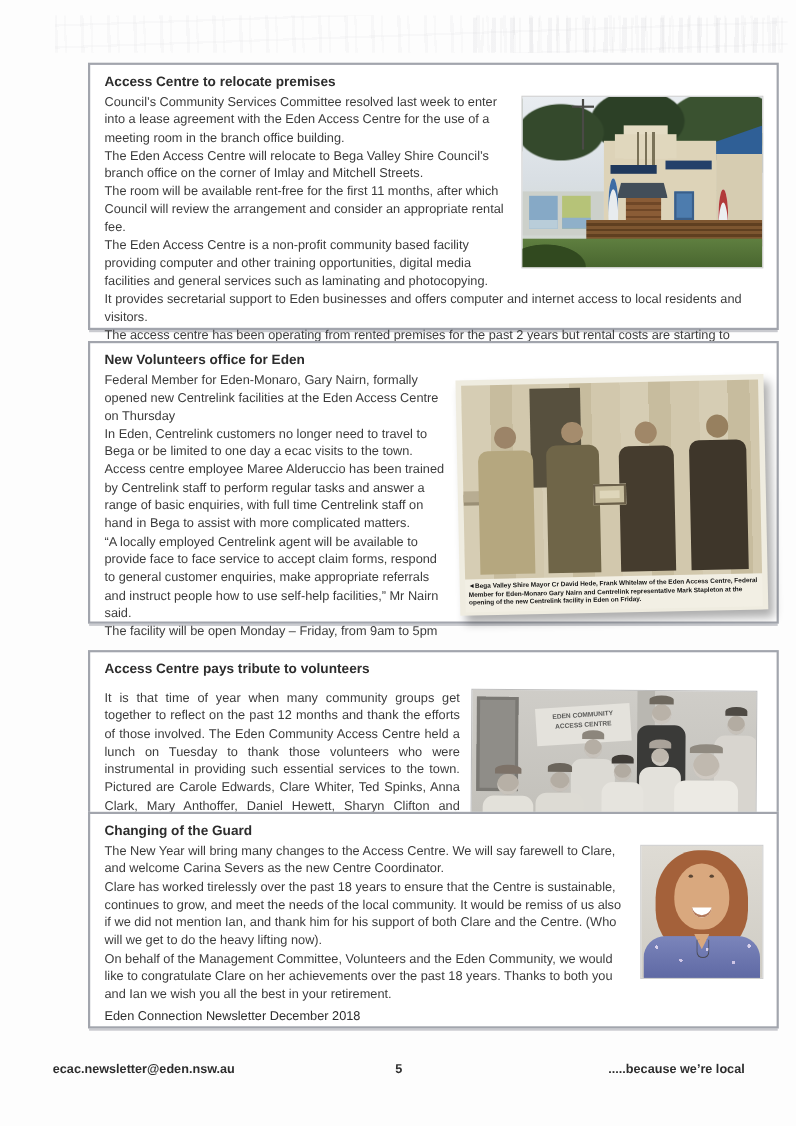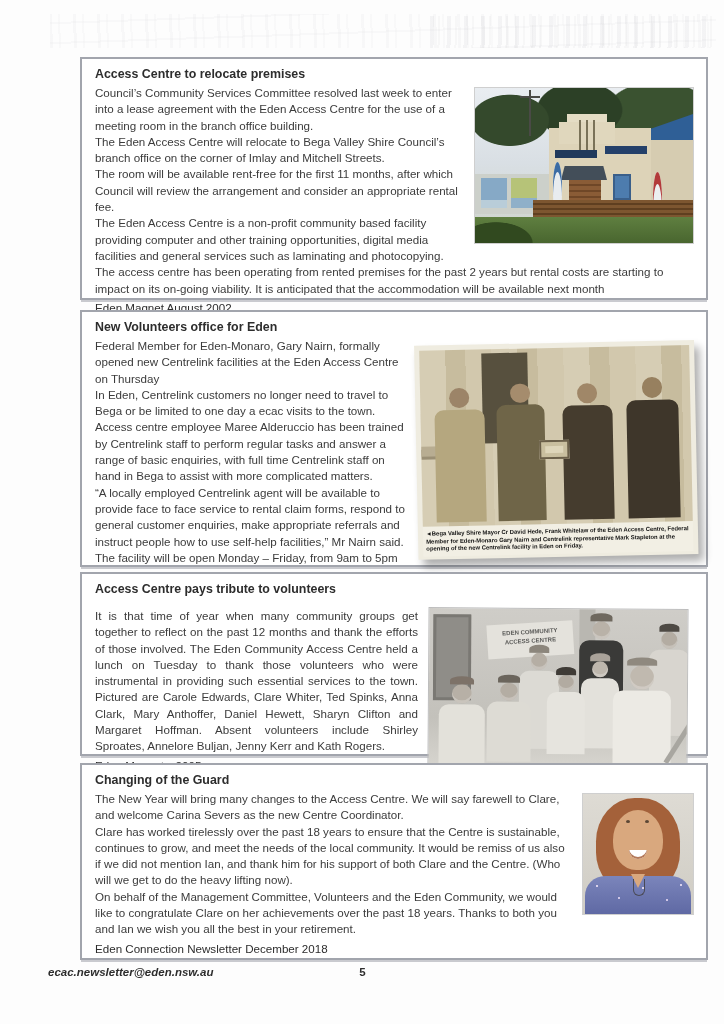--- a/index.html
+++ b/index.html
@@ -19,24 +19,24 @@
 
   
   .box{position:absolute;left:48px;width:628px;box-sizing:border-box;background:#fff;
     border:2px solid #a2a5ad;box-shadow:0 3px 0 -1px rgba(158,161,170,.55);
     padding:8px 12px 6px 13px;color:#3b3b3b;margin-left:32px;}
   .box h2{margin:0 0 4px 0;font-size:12.4px;color:#2d2d2d;font-weight:bold;}
   .box p{margin:0;font-size:11.6px;line-height:16.3px;}
   .box .src{font-weight:normal;color:#2d2d2d;margin-top:3px;}
   .box1{top:57px;height:243px;}
   .box2{top:310px;height:257px;}
-  .box3{top:572px;height:184px;}
+  .box3{top:591px;height:184px;}
   .box3 p{text-align:justify;}
   .box3 h2{margin-bottom:12px;}
-  .box4{top:763px;height:197px;}
+  .box4{top:738px;height:197px;}
 
   
   .ph1wrap{float:right;width:220px;height:158px;margin:2px 0 6px 8px;}
   .ph1{position:relative;width:218px;height:155px;overflow:hidden;border:1px solid #cfcfcf;
     background:linear-gradient(#e9edf1,#d9dfe4 48%,#cdd3c9);}
   .ph1 .trees{position:absolute;inset:0 0 45% 0;
     background:
       radial-gradient(64px 42px at 16% 38%, #34492c 0 60%, transparent 62%),
       radial-gradient(70px 46px at 48% 26%, #2c4026 0 60%, transparent 62%),
       radial-gradient(86px 52px at 84% 30%, #3a5230 0 60%, transparent 62%),
@@ -115,21 +115,21 @@
       radial-gradient(3px 3px at 34px 22px,#cfc6e6 0 50%,transparent 52%),
       radial-gradient(3px 3px at 58px 12px,#d9d2ec 0 50%,transparent 52%),
       radial-gradient(3px 3px at 82px 24px,#cfc6e6 0 50%,transparent 52%),
       radial-gradient(3px 3px at 96px 9px,#d9d2ec 0 50%,transparent 52%),
       linear-gradient(#7b85bb,#5f69a4);}
   .ph4 .neck{position:absolute;left:48px;bottom:26px;width:14px;height:14px;background:#d9a87e;clip-path:polygon(0 0,100% 0,50% 100%);}
   .ph4 .necklace{position:absolute;left:50px;bottom:18px;width:10px;height:16px;border:1.5px solid #4a4a55;border-top:none;border-radius:0 0 8px 8px;}
 
   
   .footer{position:absolute;left:48px;right:47px;top:966px;display:flex;align-items:baseline;font-size:11.5px;color:#2d2d2d;}
-  .footer .email{font-weight:bold;flex:1;text-align:left;font-style:italic;}
+  .footer .email{font-weight:bold;flex:1;text-align:left;}
   .footer .pnum{flex:0 0 auto;position:absolute;left:0;right:0;text-align:center;font-weight:bold;}
   .footer .tagline{font-weight:bold;flex:1;text-align:right;}
 </style>
 </head>
 <body>
 
 <div class="page">
 
   <div class="scan-noise"></div>
   <div class="scan-noise-right"></div>
@@ -157,20 +157,21 @@
         <div class="banner2"></div>
         <div class="fence"></div>
         <div class="grass"></div>
         <div class="tuft"></div>
       </div>
     </div>
     <p>Council’s Community Services Committee resolved last week to enter into a lease agreement with the Eden Access Centre for the use of a meeting room in the branch office building.</p>
     <p>The Eden Access Centre will relocate to Bega Valley Shire Council’s branch office on the corner of Imlay and Mitchell Streets.</p>
     <p>The room will be available rent-free for the first 11 months, after which Council will review the arrangement and consider an appropriate rental fee.</p>
     <p>The Eden Access Centre is a non-profit community based facility providing computer and other training opportunities, digital media facilities and general services such as laminating and photocopying.</p>
+    <p>It provides secretarial support to Eden businesses and offers computer and internet access to local residents and visitors.</p>
     <p>The access centre has been operating from rented premises for the past 2 years but rental costs are starting to impact on its on-going viability. It is anticipated that the accommodation will be available next month</p>
     <p class="src">Eden Magnet August 2002</p>
   </section>
 
   <section class="box box2">
     <h2>New Volunteers office for Eden</h2>
     <div class="clip2wrap">
       <div class="clip2">
         <div class="photo">
           <div class="doorway"></div>
@@ -192,21 +193,21 @@
               <div class="b"></div>
             </div>
           <div class="plaque"></div>
         </div>
         <div class="caption">◄Bega Valley Shire Mayor Cr David Hede, Frank Whitelaw of the Eden Access Centre, Federal Member for Eden-Monaro Gary Nairn and Centrelink representative Mark Stapleton at the opening of the new Centrelink facility in Eden on Friday.</div>
       </div>
     </div>
     <p>Federal Member for Eden-Monaro, Gary Nairn, formally opened new Centrelink facilities at the Eden Access Centre on Thursday</p>
     <p>In Eden, Centrelink customers no longer need to travel to Bega or be limited to one day a ecac visits to the town.</p>
     <p>Access centre employee Maree Alderuccio has been trained by Centrelink staff to perform regular tasks and answer a range of basic enquiries, with full time Centrelink staff on hand in Bega to assist with more complicated matters.</p>
-    <p>“A locally employed Centrelink agent will be available to provide face to face service to rental claim forms, respond to general customer enquiries, make appropriate referrals and instruct people how to use self-help facilities,” Mr Nairn said.</p>
+    <p>“A locally employed Centrelink agent will be available to provide face to face service to accept claim forms, respond to general customer enquiries, make appropriate referrals and instruct people how to use self-help facilities,” Mr Nairn said.</p>
     <p>The facility will be open Monday – Friday, from 9am to 5pm</p>
     <p class="src" style="margin-top:18px">Eden Magnet March 2003</p>
   </section>
 
   <section class="box box3">
     <h2>Access Centre pays tribute to volunteers</h2>
     <div class="ph3wrap">
       <div class="ph3">
         <div class="door"></div>
         <div class="sign">
@@ -277,15 +278,16 @@
     </div>
     <p>The New Year will bring many changes to the Access Centre. We will say farewell to Clare, and welcome Carina Severs as the new Centre Coordinator.</p>
     <p>Clare has worked tirelessly over the past 18 years to ensure that the Centre is sustainable, continues to grow, and meet the needs of the local community. It would be remiss of us also if we did not mention Ian, and thank him for his support of both Clare and the Centre. (Who will we get to do the heavy lifting now).</p>
     <p>On behalf of the Management Committee, Volunteers and the Eden Community, we would like to congratulate Clare on her achievements over the past 18 years. Thanks to both you and Ian we wish you all the best in your retirement.</p>
     <p class="src">Eden Connection Newsletter December  2018</p>
   </section>
 
   <div class="footer">
     <span class="pnum">5</span>
     <span class="email">ecac.newsletter@eden.nsw.au</span>
+    <span class="tagline">.....because we’re local</span>
   </div>
 
 </div>
 
 </body></html>

